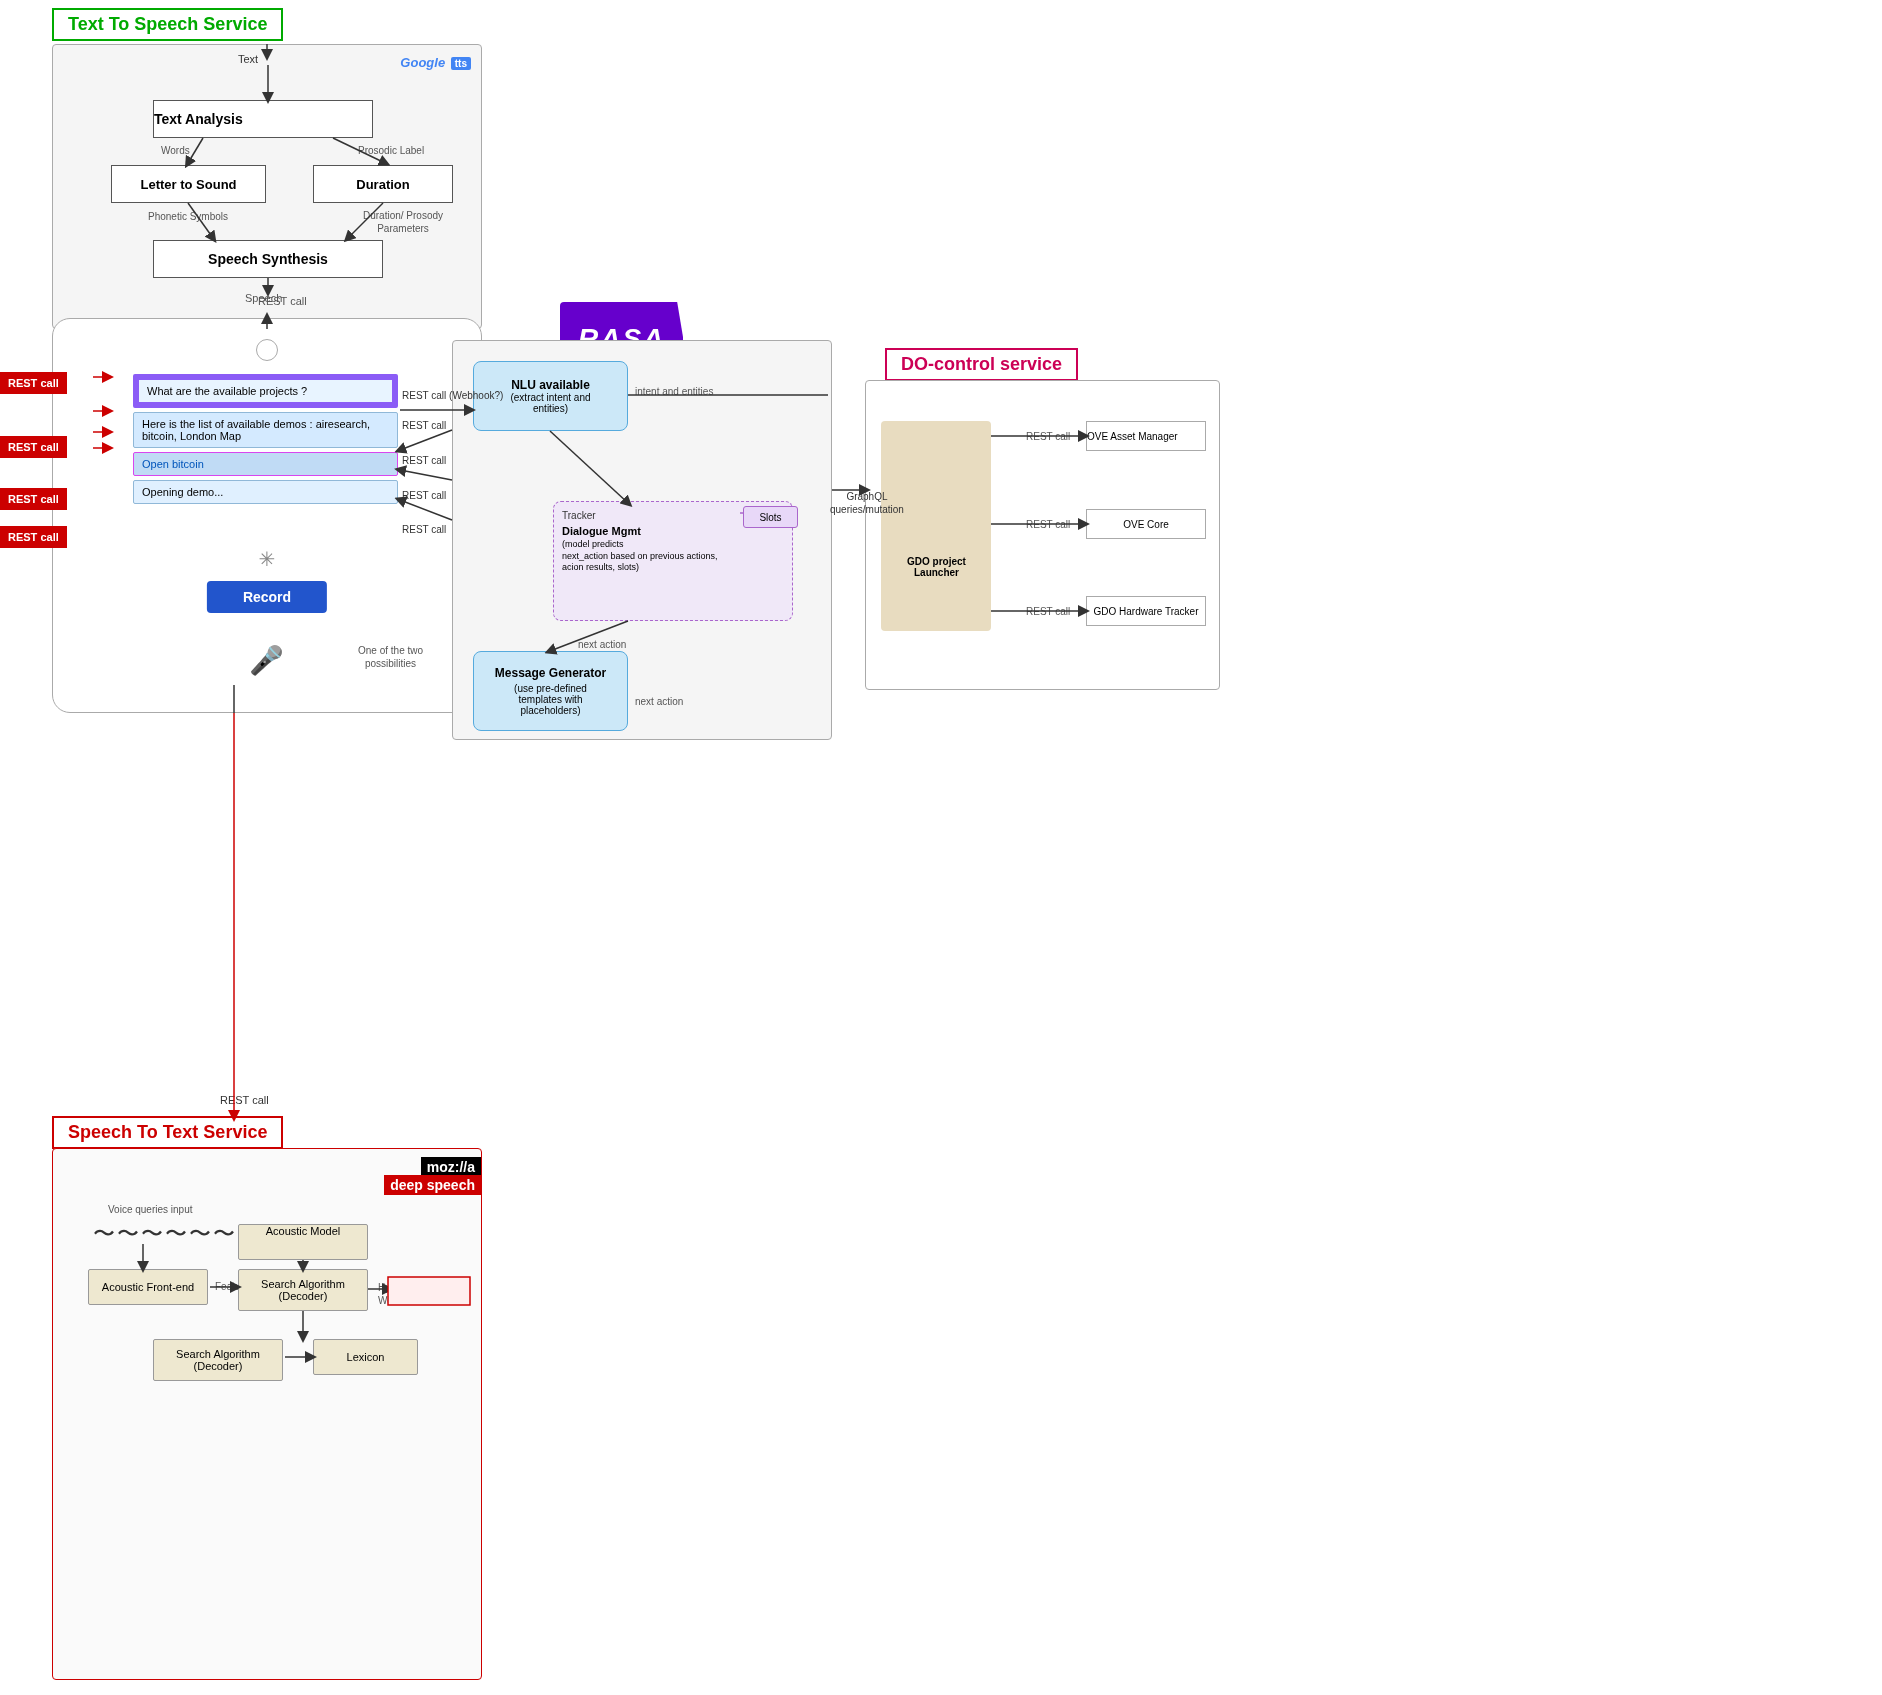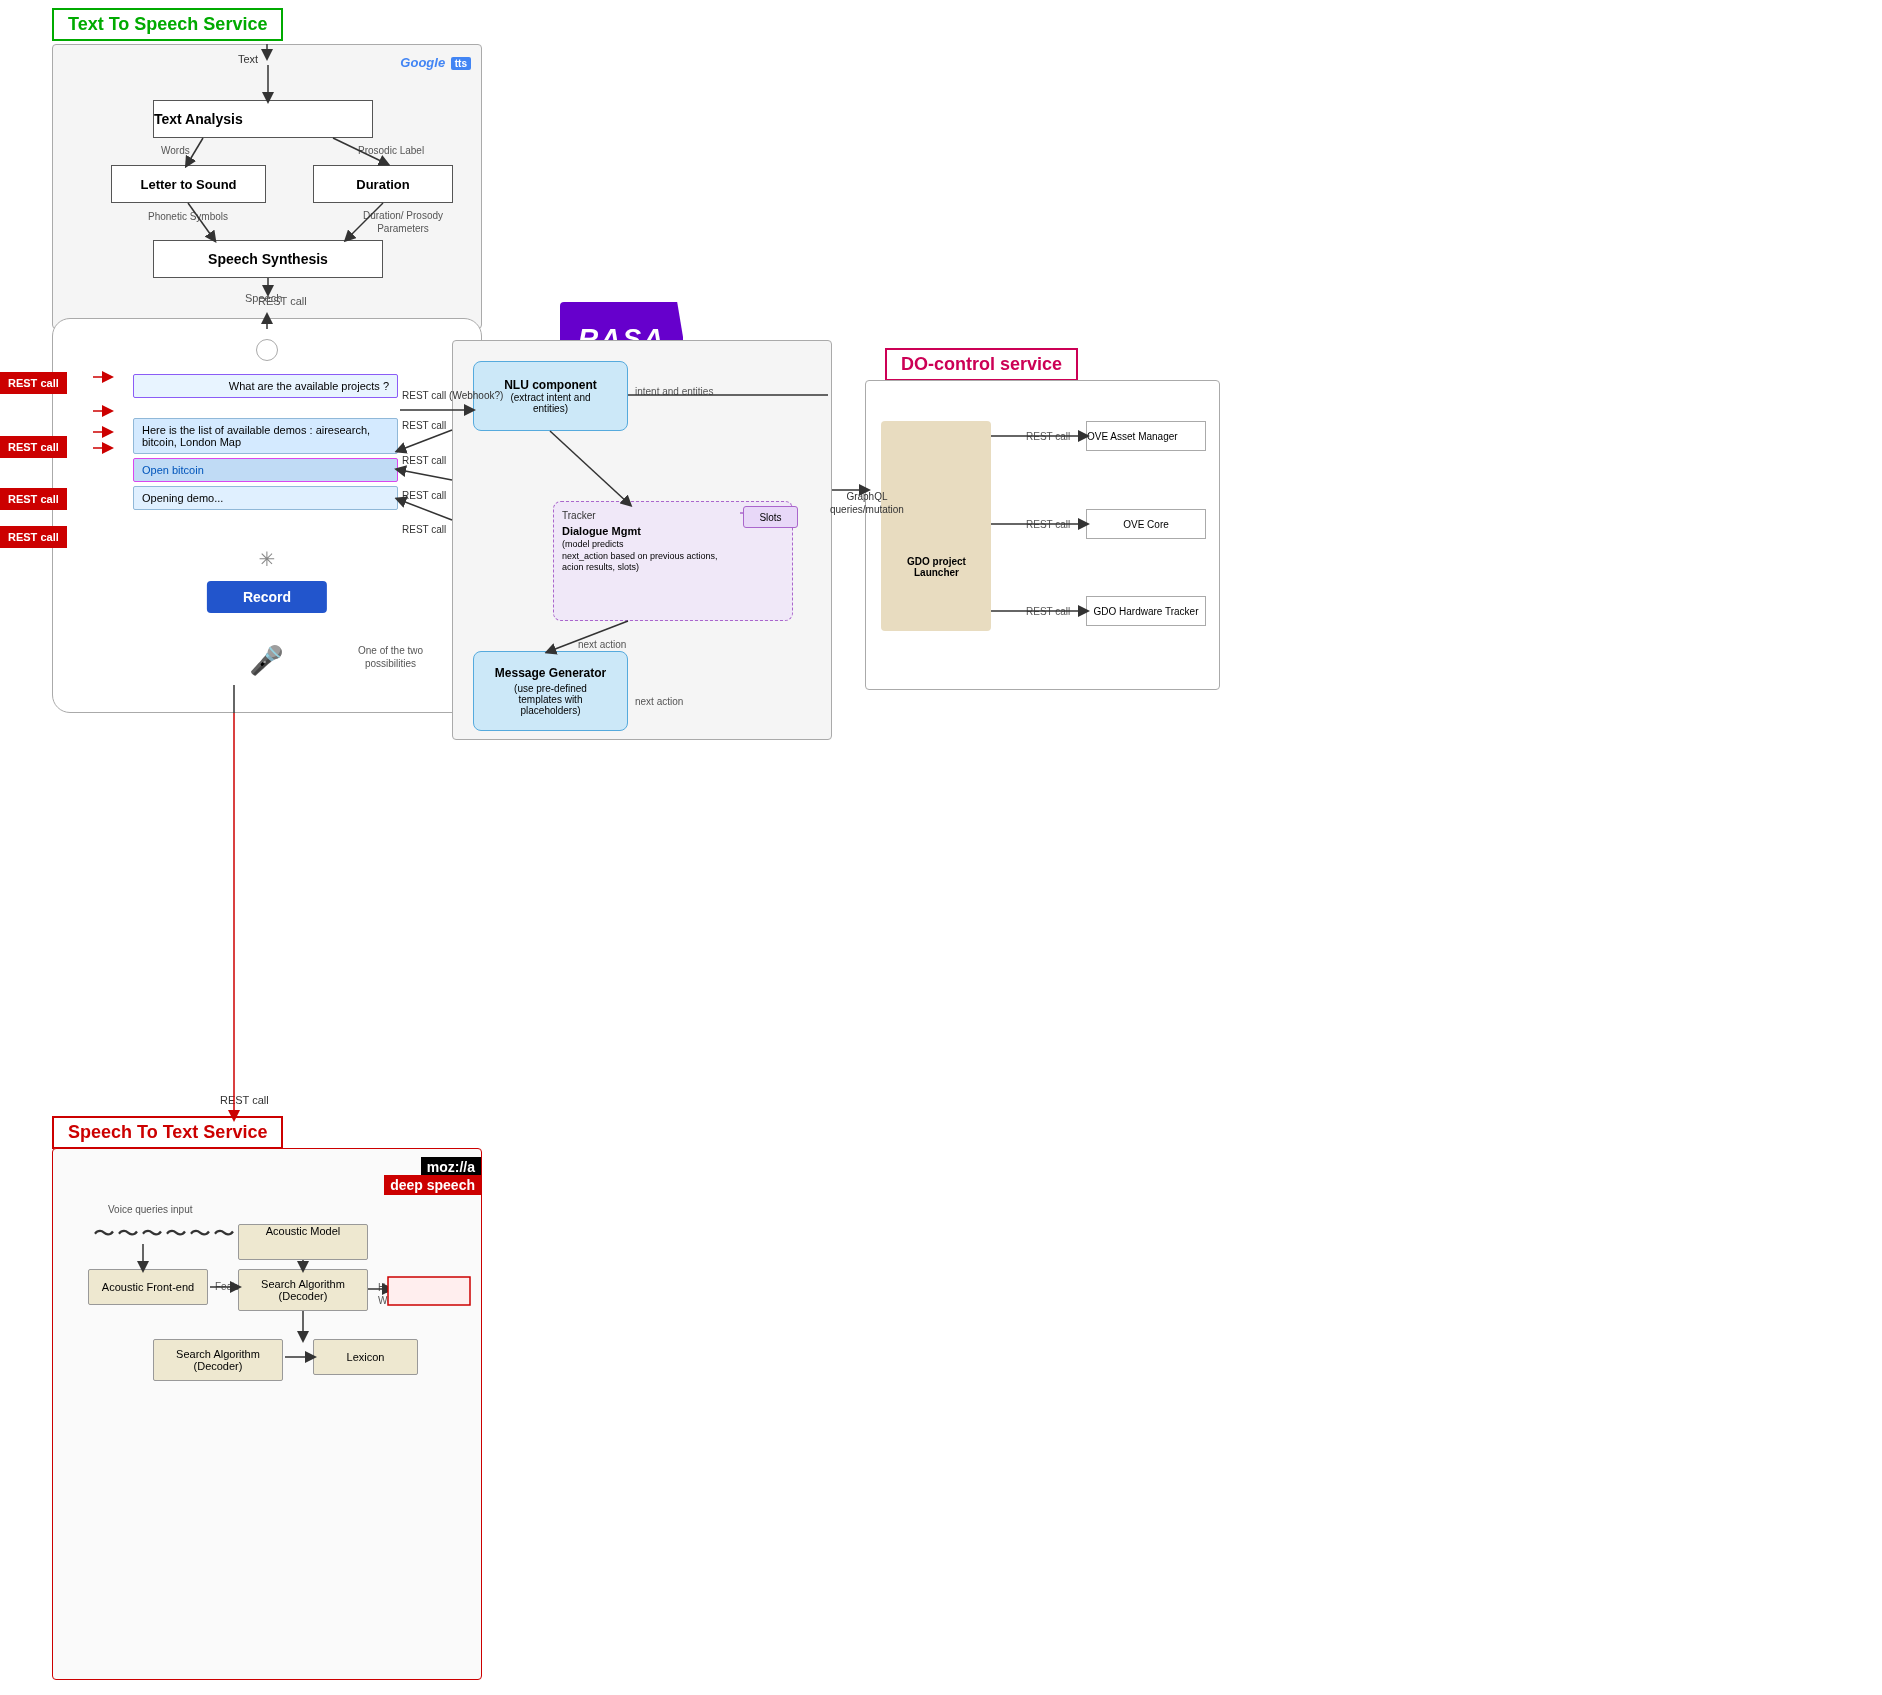--- a/index.html
+++ b/index.html
@@ -197,26 +197,25 @@
 
     .tablet-chat-area {
       position: absolute;
       top: 55px;
       left: 80px;
       width: 265px;
     }
 
     .tablet-chat-q {
       background: #e8f4ff;
-      border: 1px solid #8b5cf6;
+      border: 6px solid #8b5cf6;
       padding: 5px 8px;
-      margin-bottom: 20px;
+      margin-bottom: 4px;
       font-size: 11px;
       border-radius: 2px;
-      text-align: right;
     }
 
     .tablet-chat-a {
       background: #d4eaff;
       border: 1px solid #90b8d8;
       padding: 5px 8px;
       margin-bottom: 4px;
       font-size: 11px;
       border-radius: 2px;
     }
@@ -958,21 +957,21 @@
     </svg>
   </div>
 
   <div class="rasa-logo">
     <span>RASA</span>
   </div>
 
   <div class="rasa-outer-box">
 
     <div class="nlu-component-box">
-      <div class="nlu-title">NLU component</div>
+      <div class="nlu-title">NLU available</div>
       <div style="font-size:10px;">(extract intent and<br>entities)</div>
     </div>
 
     <div class="intent-entities-label">
       <span>intent and entities</span>
     </div>
 
     <div class="tracker-box">
       <div class="tracker-label">Tracker</div>
 

